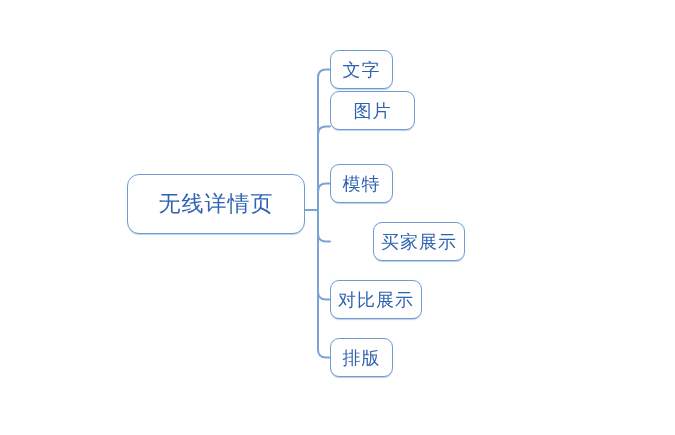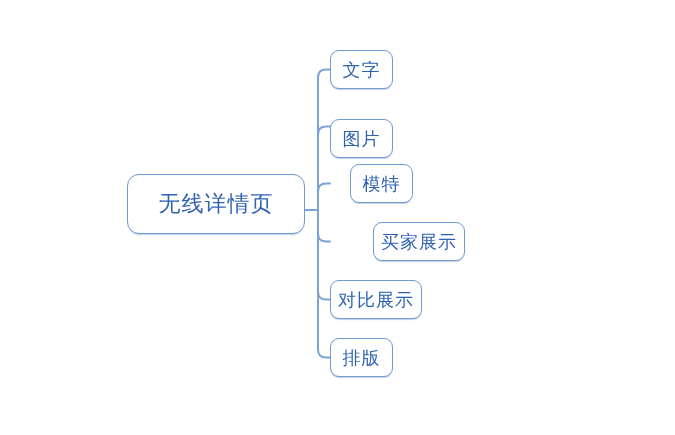--- a/index.html
+++ b/index.html
@@ -49,22 +49,22 @@
     border-radius: 12px;
     font-size: 22px;
   }
   .node-child {
     left: 330px;
     height: 39px;
     border-radius: 9px;
     font-size: 18px;
   }
   .n0 { top: 50px;  width: 63px; }
-  .n1 { top: 119px; width: 63px; }
-  .n2 { top: 164px; width: 63px; margin-left: 20px; }
+  .n1 { top: 91px; width: 85px; }
+  .n2 { top: 164px; width: 63px; }
   .n3 { top: 222px; width: 92px; margin-left: 43px; }
   .n4 { top: 280px; width: 92px; }
   .n5 { top: 338px; width: 63px; }
 </style>
 </head>
 <body>
 
 <div class="canvas">
 
   <svg class="connectors" viewBox="0 0 675 435" xmlns="http://www.w3.org/2000/svg">

